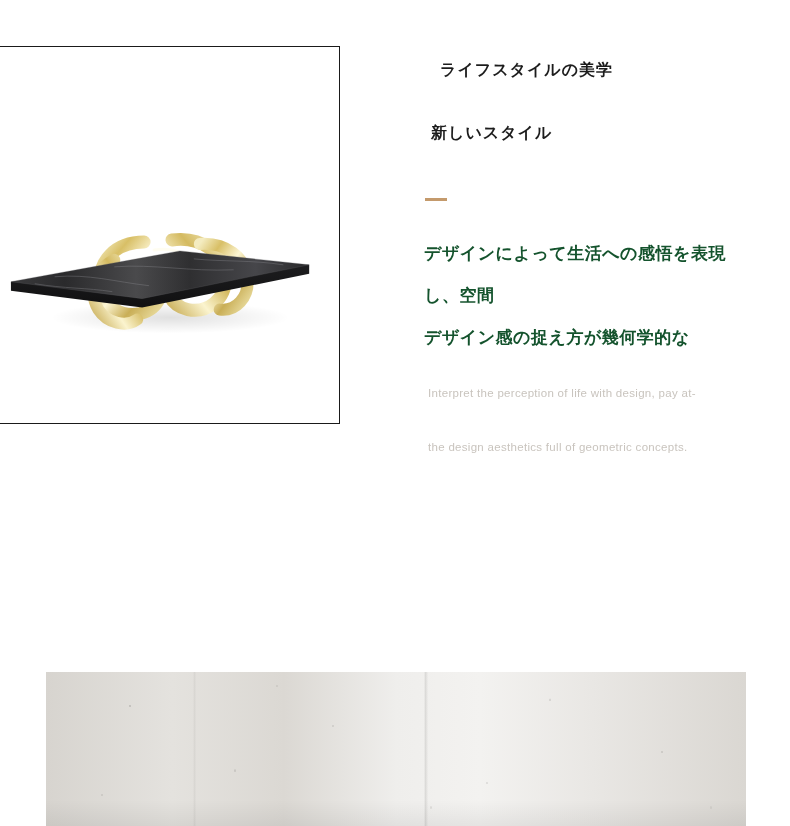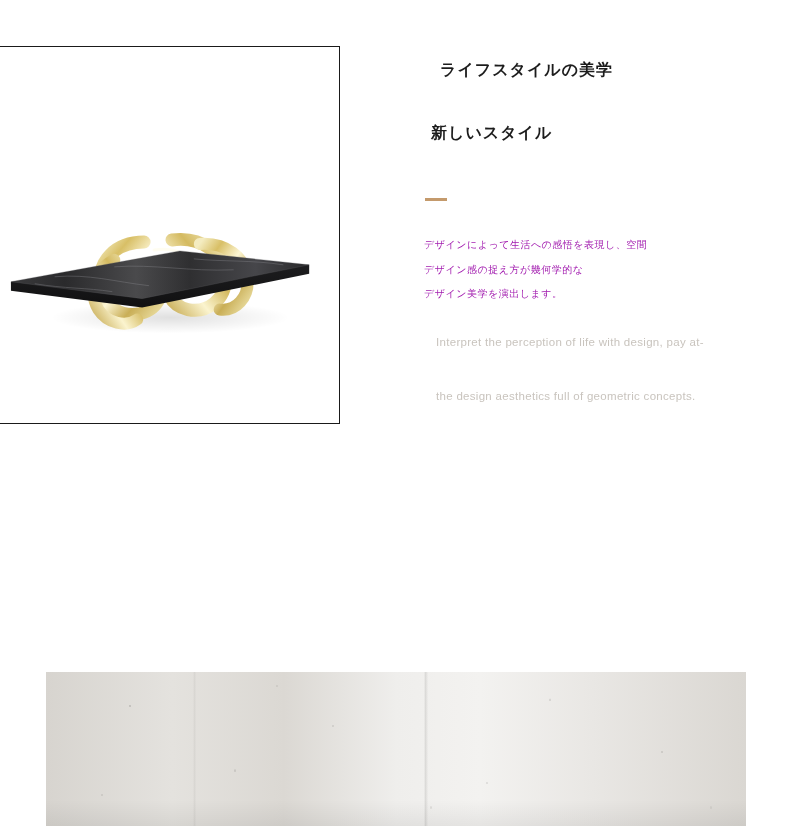--- a/index.html
+++ b/index.html
@@ -59,33 +59,33 @@
     margin: 7px;
     line-height: 1.2;
   }
   .rule {
     width: 22px;
     height: 3px;
     background: #c49a6c;
     margin: 56px 0 32px 1px;
   }
   .body-jp {
-    font-size: 10px;
+    font-size: 17px;
     line-height: 2.45;
-    color: #a21caf;
+    color: #14532d;
     letter-spacing: 0.5px;
     margin: 0 0 22px 0;
-    font-weight: normal;
+    font-weight: bold;
   }
   .body-en {
     font-size: 11.5px;
     line-height: 2.35;
     color: #c9c4be;
     letter-spacing: 0.3px;
-    margin: 12px;
+    margin: 4px;
   }
 
   
   .scene-figure {
     position: absolute;
     left: 46px;
     top: 672px;
     width: 700px;
     height: 154px;
     overflow: hidden;
@@ -199,21 +199,20 @@
   </svg>
 </div>
 
 <div class="copy-block">
   <h2 class="headline-jp">ライフスタイルの美学</h2>
   <h3 class="subhead-jp">新しいスタイル</h3>
   <div class="rule"></div>
   <p class="body-jp">
     <span>デザインによって生活への感悟を表現し、空間</span><br>
     <span>デザイン感の捉え方が幾何学的な</span><br>
-    <span>デザイン美学を演出します。</span>
   </p>
   <p class="body-en">
     <span>Interpret the perception of life with design, pay at-</span><br>
     <br>
     <span>the design aesthetics full of geometric concepts.</span>
   </p>
 </div>
 
 <div class="scene-figure">
   <div class="wall"></div>

